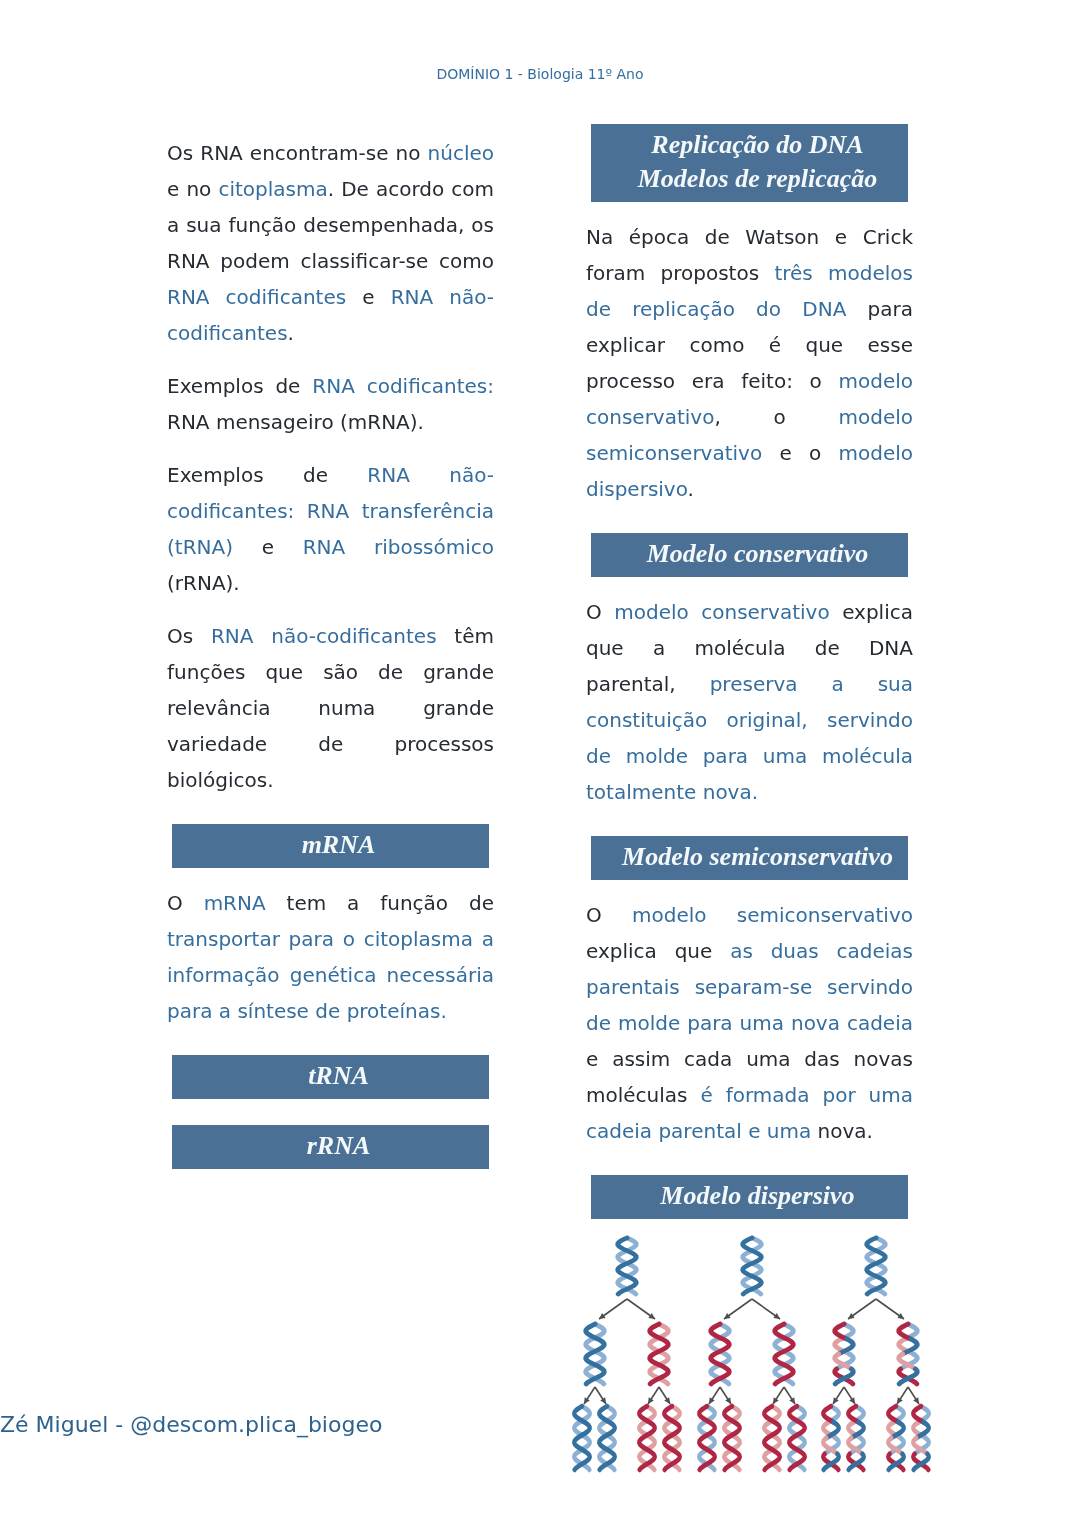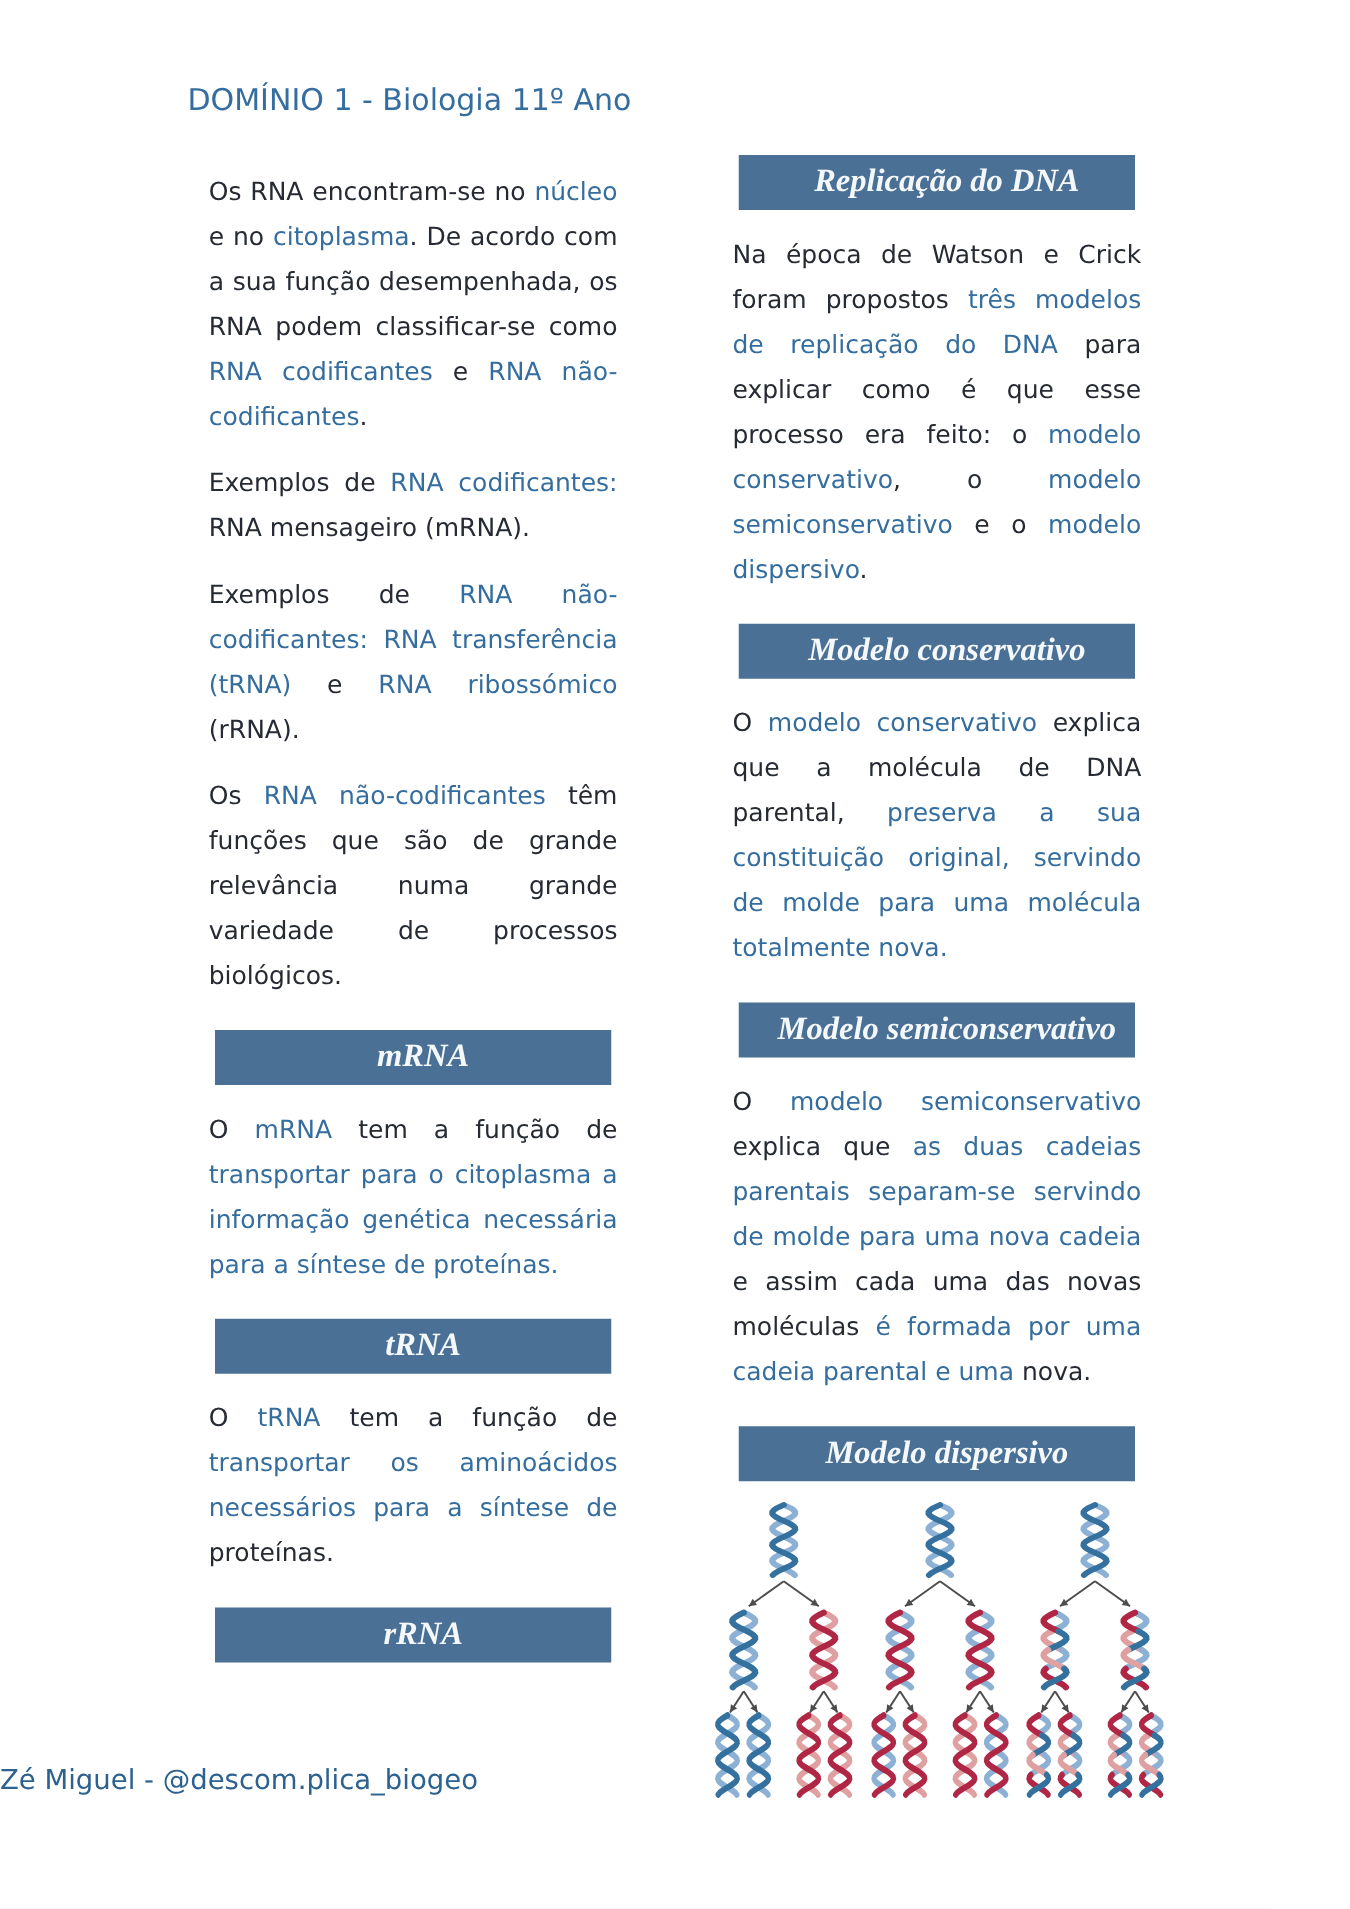--- a/index.html
+++ b/index.html
@@ -15,22 +15,22 @@
   .page{
     position:relative;
     width:1080px;height:1527px;
     background:var(--page-bg);
     margin:0 auto;
     overflow:hidden;
     font-family:"DejaVu Sans",sans-serif;
   }
   .page-header{
     position:absolute;top:66px;left:150px;right:150px;
-    display:flex;justify-content:flex-start;
-    font-size:24px;color:var(--ink-blue);
+    display:flex;justify-content:center;
+    font-size:14px;color:var(--ink-blue);
   }
   .columns{
     position:absolute;top:118px;left:150px;right:150px;
     display:flex;gap:58px;
   }
   .col{width:362px;font-size:20px;line-height:36px;text-align:justify;color:var(--ink-dark);}
   .col p{margin:17px;}
   .seg-d{color:var(--ink-dark);}
   .seg-b{color:var(--ink-blue);}
   .banner{
@@ -70,28 +70,28 @@
     <div class="col">
       <p><span class="seg-d">Os RNA encontram-se no </span><span class="seg-b">núcleo</span><span class="seg-d"> e no </span><span class="seg-b">citoplasma</span><span class="seg-d">. De acordo com a sua função desempenhada, os RNA podem classificar-se como </span><span class="seg-b">RNA codificantes</span><span class="seg-d"> e </span><span class="seg-b">RNA não-codificantes</span><span class="seg-d">.</span></p>
       <p><span class="seg-d">Exemplos de </span><span class="seg-b">RNA codificantes:</span><span class="seg-d"> RNA mensageiro (mRNA).</span></p>
       <p><span class="seg-d">Exemplos de </span><span class="seg-b">RNA não-codificantes: RNA transferência (tRNA)</span><span class="seg-d"> e </span><span class="seg-b">RNA ribossómico</span><span class="seg-d"> (rRNA).</span></p>
       <p><span class="seg-d">Os </span><span class="seg-b">RNA não-codificantes</span><span class="seg-d"> têm funções que são de grande relevância numa grande variedade de processos biológicos.</span></p>
 
       <div class="banner">mRNA</div>
       <p><span class="seg-d">O </span><span class="seg-b">mRNA</span><span class="seg-d"> tem a função de </span><span class="seg-b">transportar para o citoplasma a informação genética necessária para a síntese de proteínas.</span></p>
 
       <div class="banner">tRNA</div>
-      <p><span class="seg-d">O </span><span class="seg-b">tRNA</span><span class="seg-d"> tem a função de </span><span class="seg-b">transportar os aminoácidos necessários para a síntese de </span><span class="seg-d">proteínas.</span></p>
 
       <div class="banner">rRNA</div>
     </div>
 
     <div class="col">
       <div class="banner first">
         <span class="bline">Replicação do DNA</span>
+        <span class="bline">Modelos de replicação</span>
       </div>
       <p><span class="seg-d">Na época de Watson e Crick foram propostos </span><span class="seg-b">três modelos de replicação do DNA</span><span class="seg-d"> para explicar como é que esse processo era feito: o </span><span class="seg-b">modelo conservativo</span><span class="seg-d">, o </span><span class="seg-b">modelo semiconservativo</span><span class="seg-d"> e o </span><span class="seg-b">modelo dispersivo</span><span class="seg-d">.</span></p>
 
       <div class="banner">Modelo conservativo</div>
       <p><span class="seg-d">O </span><span class="seg-b">modelo conservativo</span><span class="seg-d"> explica que a molécula de DNA parental, </span><span class="seg-b">preserva a sua constituição original, servindo de molde para uma molécula totalmente nova.</span></p>
 
       <div class="banner">Modelo semiconservativo</div>
       <p><span class="seg-d">O </span><span class="seg-b">modelo semiconservativo</span><span class="seg-d"> explica que </span><span class="seg-b">as duas cadeias parentais separam-se servindo de molde para uma nova cadeia</span><span class="seg-d"> e assim cada uma das novas moléculas </span><span class="seg-b">é formada por uma cadeia parental e uma</span><span class="seg-d"> nova.</span></p>
 
       <div class="banner">Modelo dispersivo</div>

